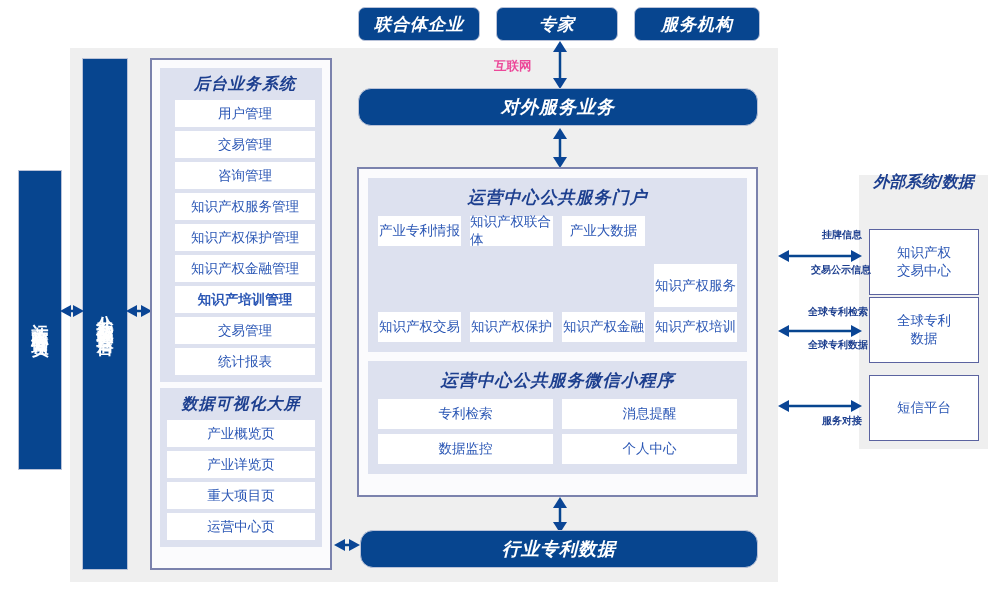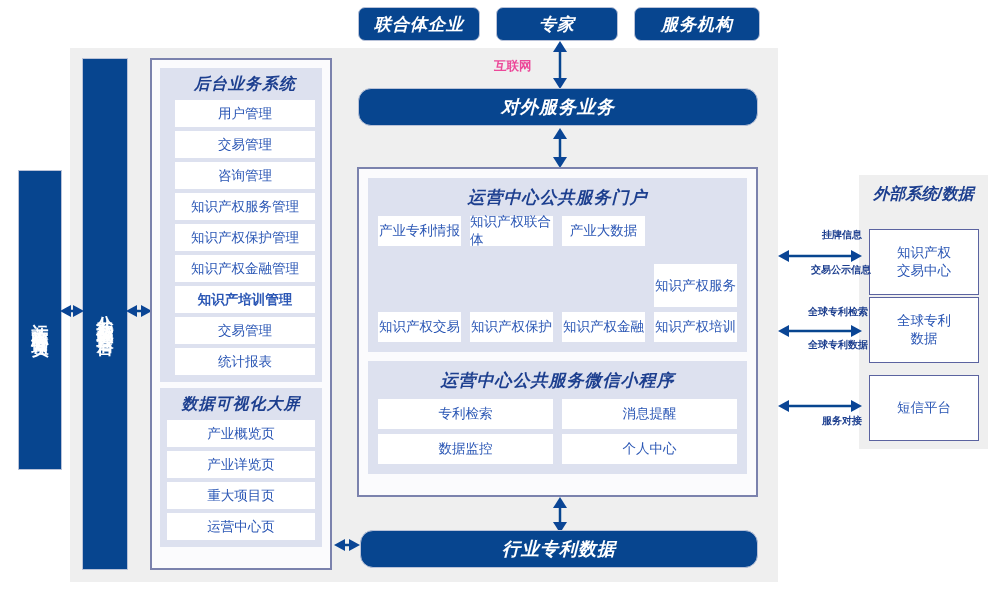--- a/index.html
+++ b/index.html
@@ -211,21 +211,21 @@
   <polygon points="12,0 5,11 19,11" fill="#0a4595"></polygon>
   <polygon points="12,36 5,25 19,25" fill="#0a4595"></polygon>
 </svg>
 
 <div class="abs blue wide" style="left:360px;top:530px;width:398px;height:38px;">
   <span>行业专利数据</span>
 </div>
 
 <div class="abs" style="left:859px;top:175px;width:129px;height:274px;background:#efefef;"></div>
 
-<div class="abs ext-title" style="left:859px;top:184px;width:129px;">外部系统/数据</div>
+<div class="abs ext-title" style="left:859px;top:172px;width:129px;">外部系统/数据</div>
 
 <div class="abs extbox" style="left:869px;top:229px;width:110px;height:66px;white-space:pre-line;">
   <span>知识产权
 交易中心</span>
 </div>
 <div class="abs extbox" style="left:869px;top:297px;width:110px;height:66px;white-space:pre-line;">
   <span>全球专利
 数据</span>
 </div>
 <div class="abs extbox" style="left:869px;top:375px;width:110px;height:66px;white-space:pre-line;">

